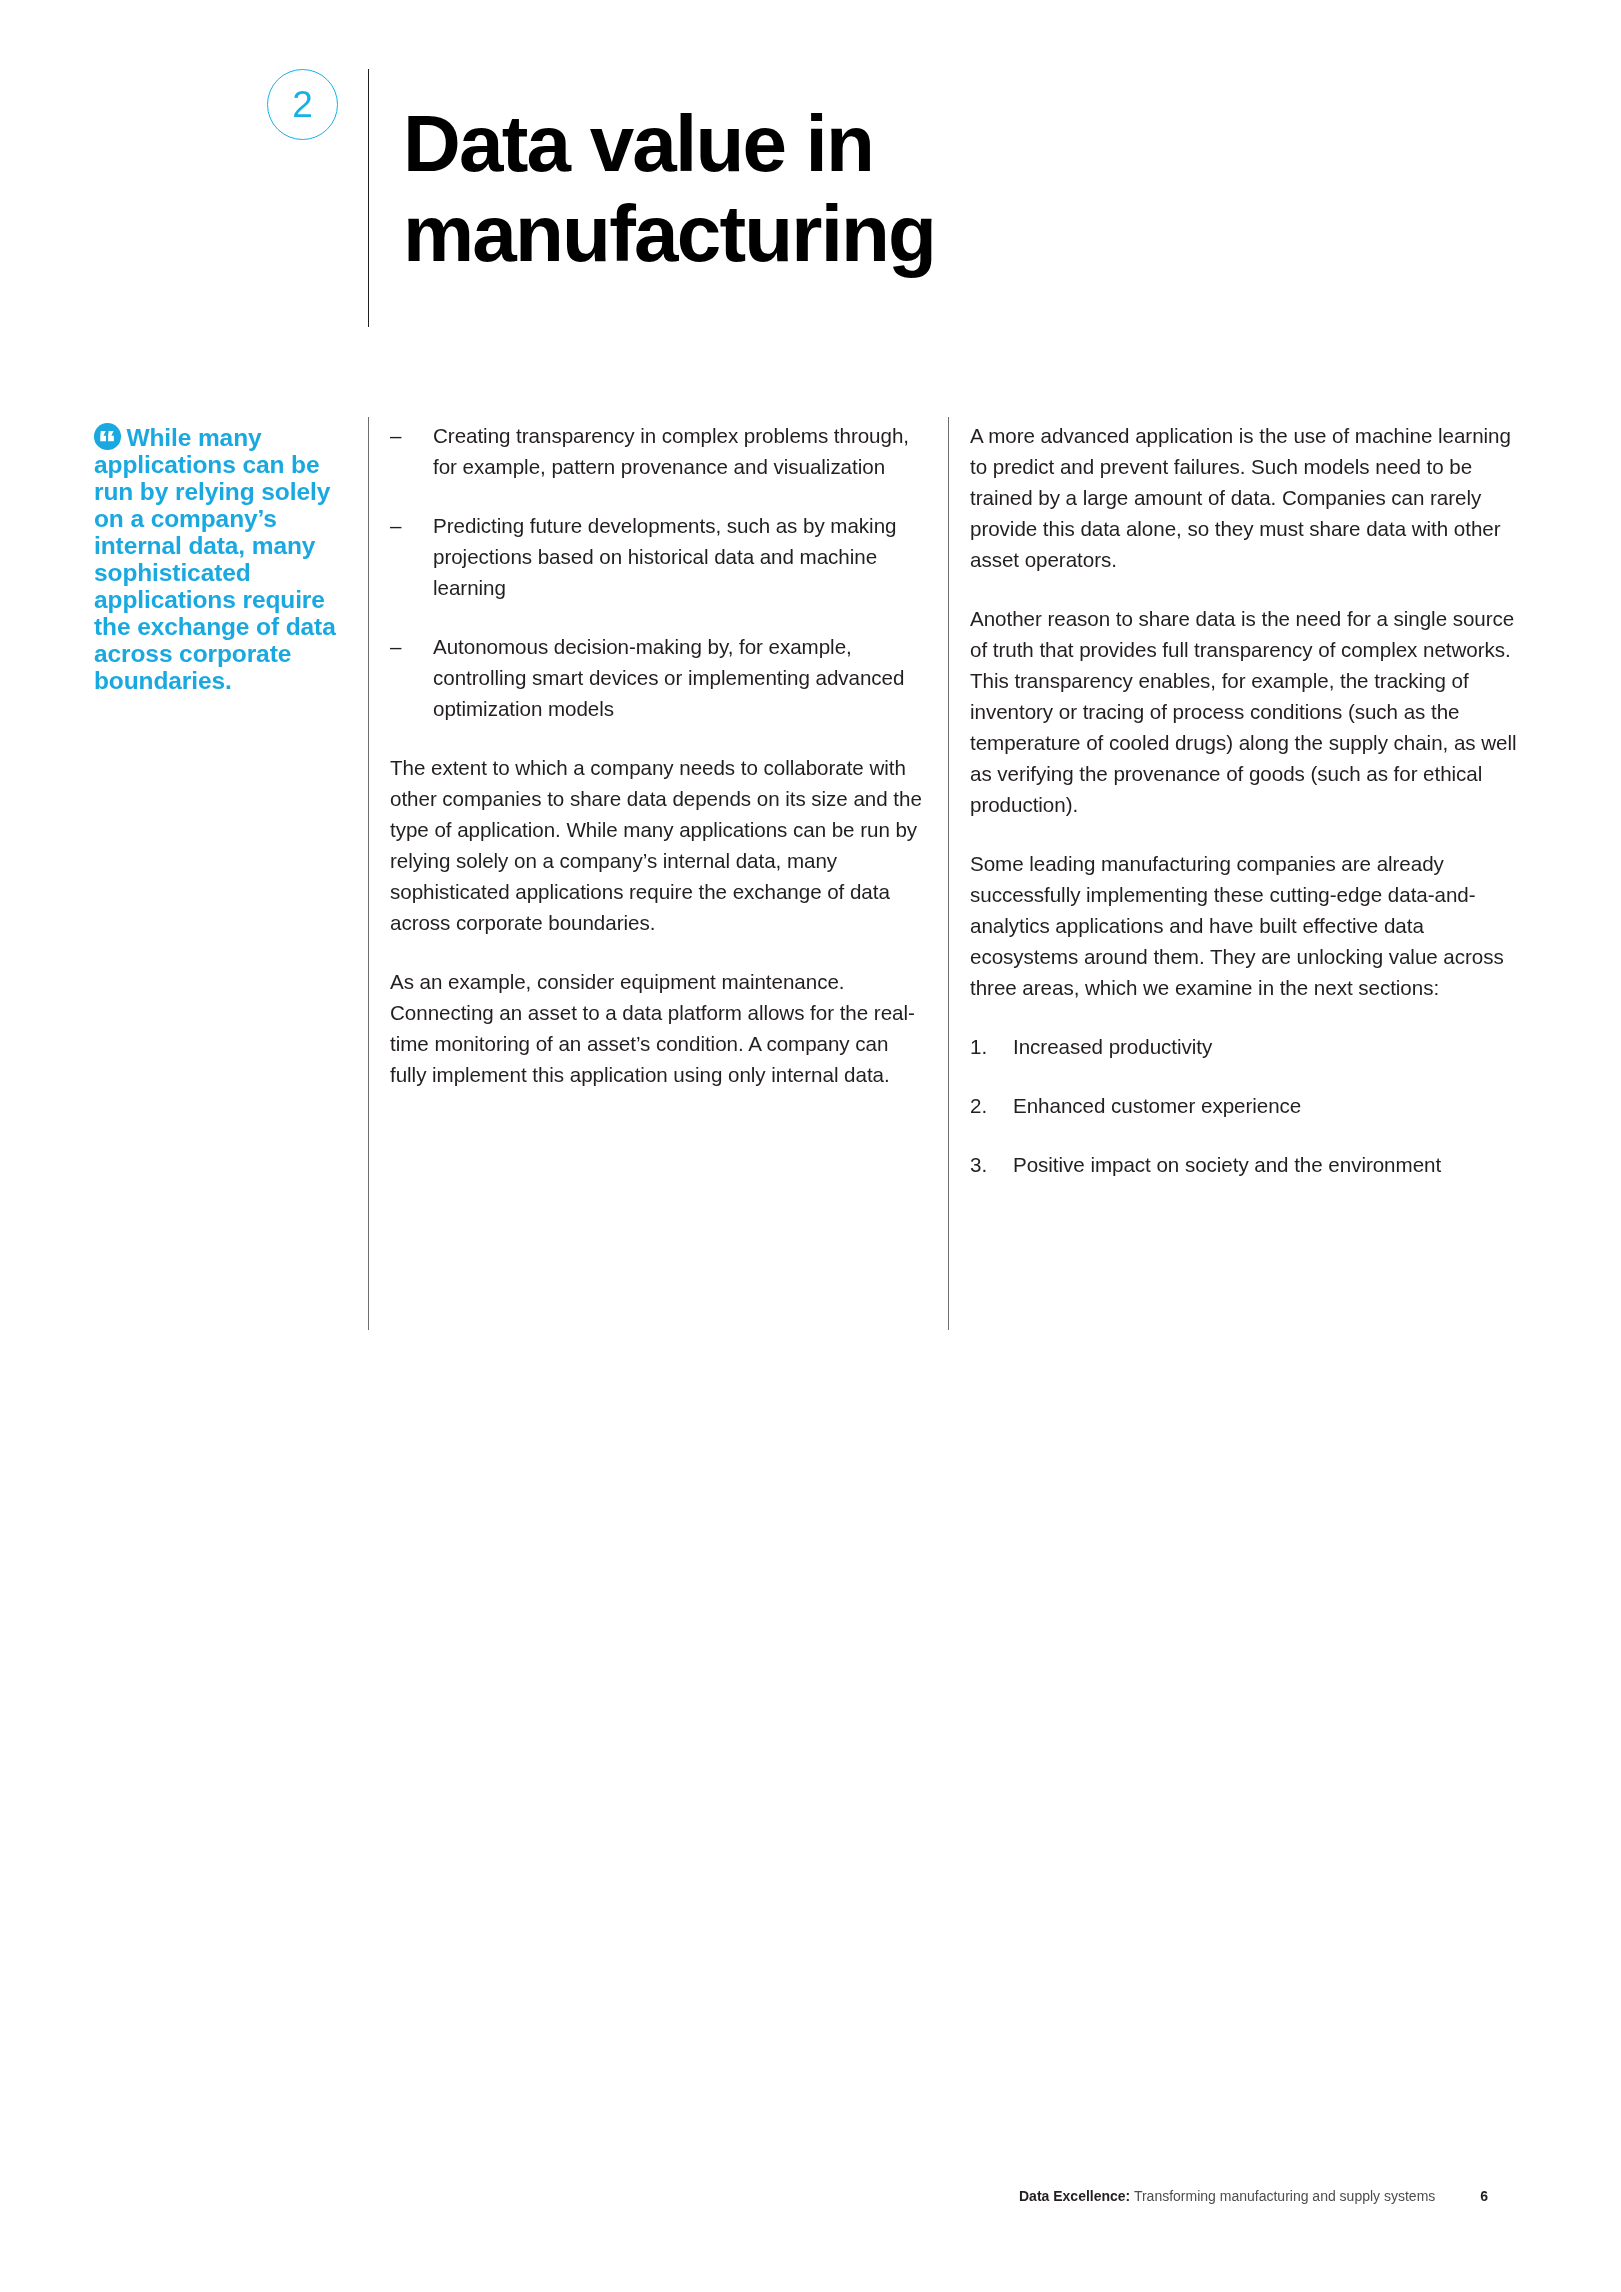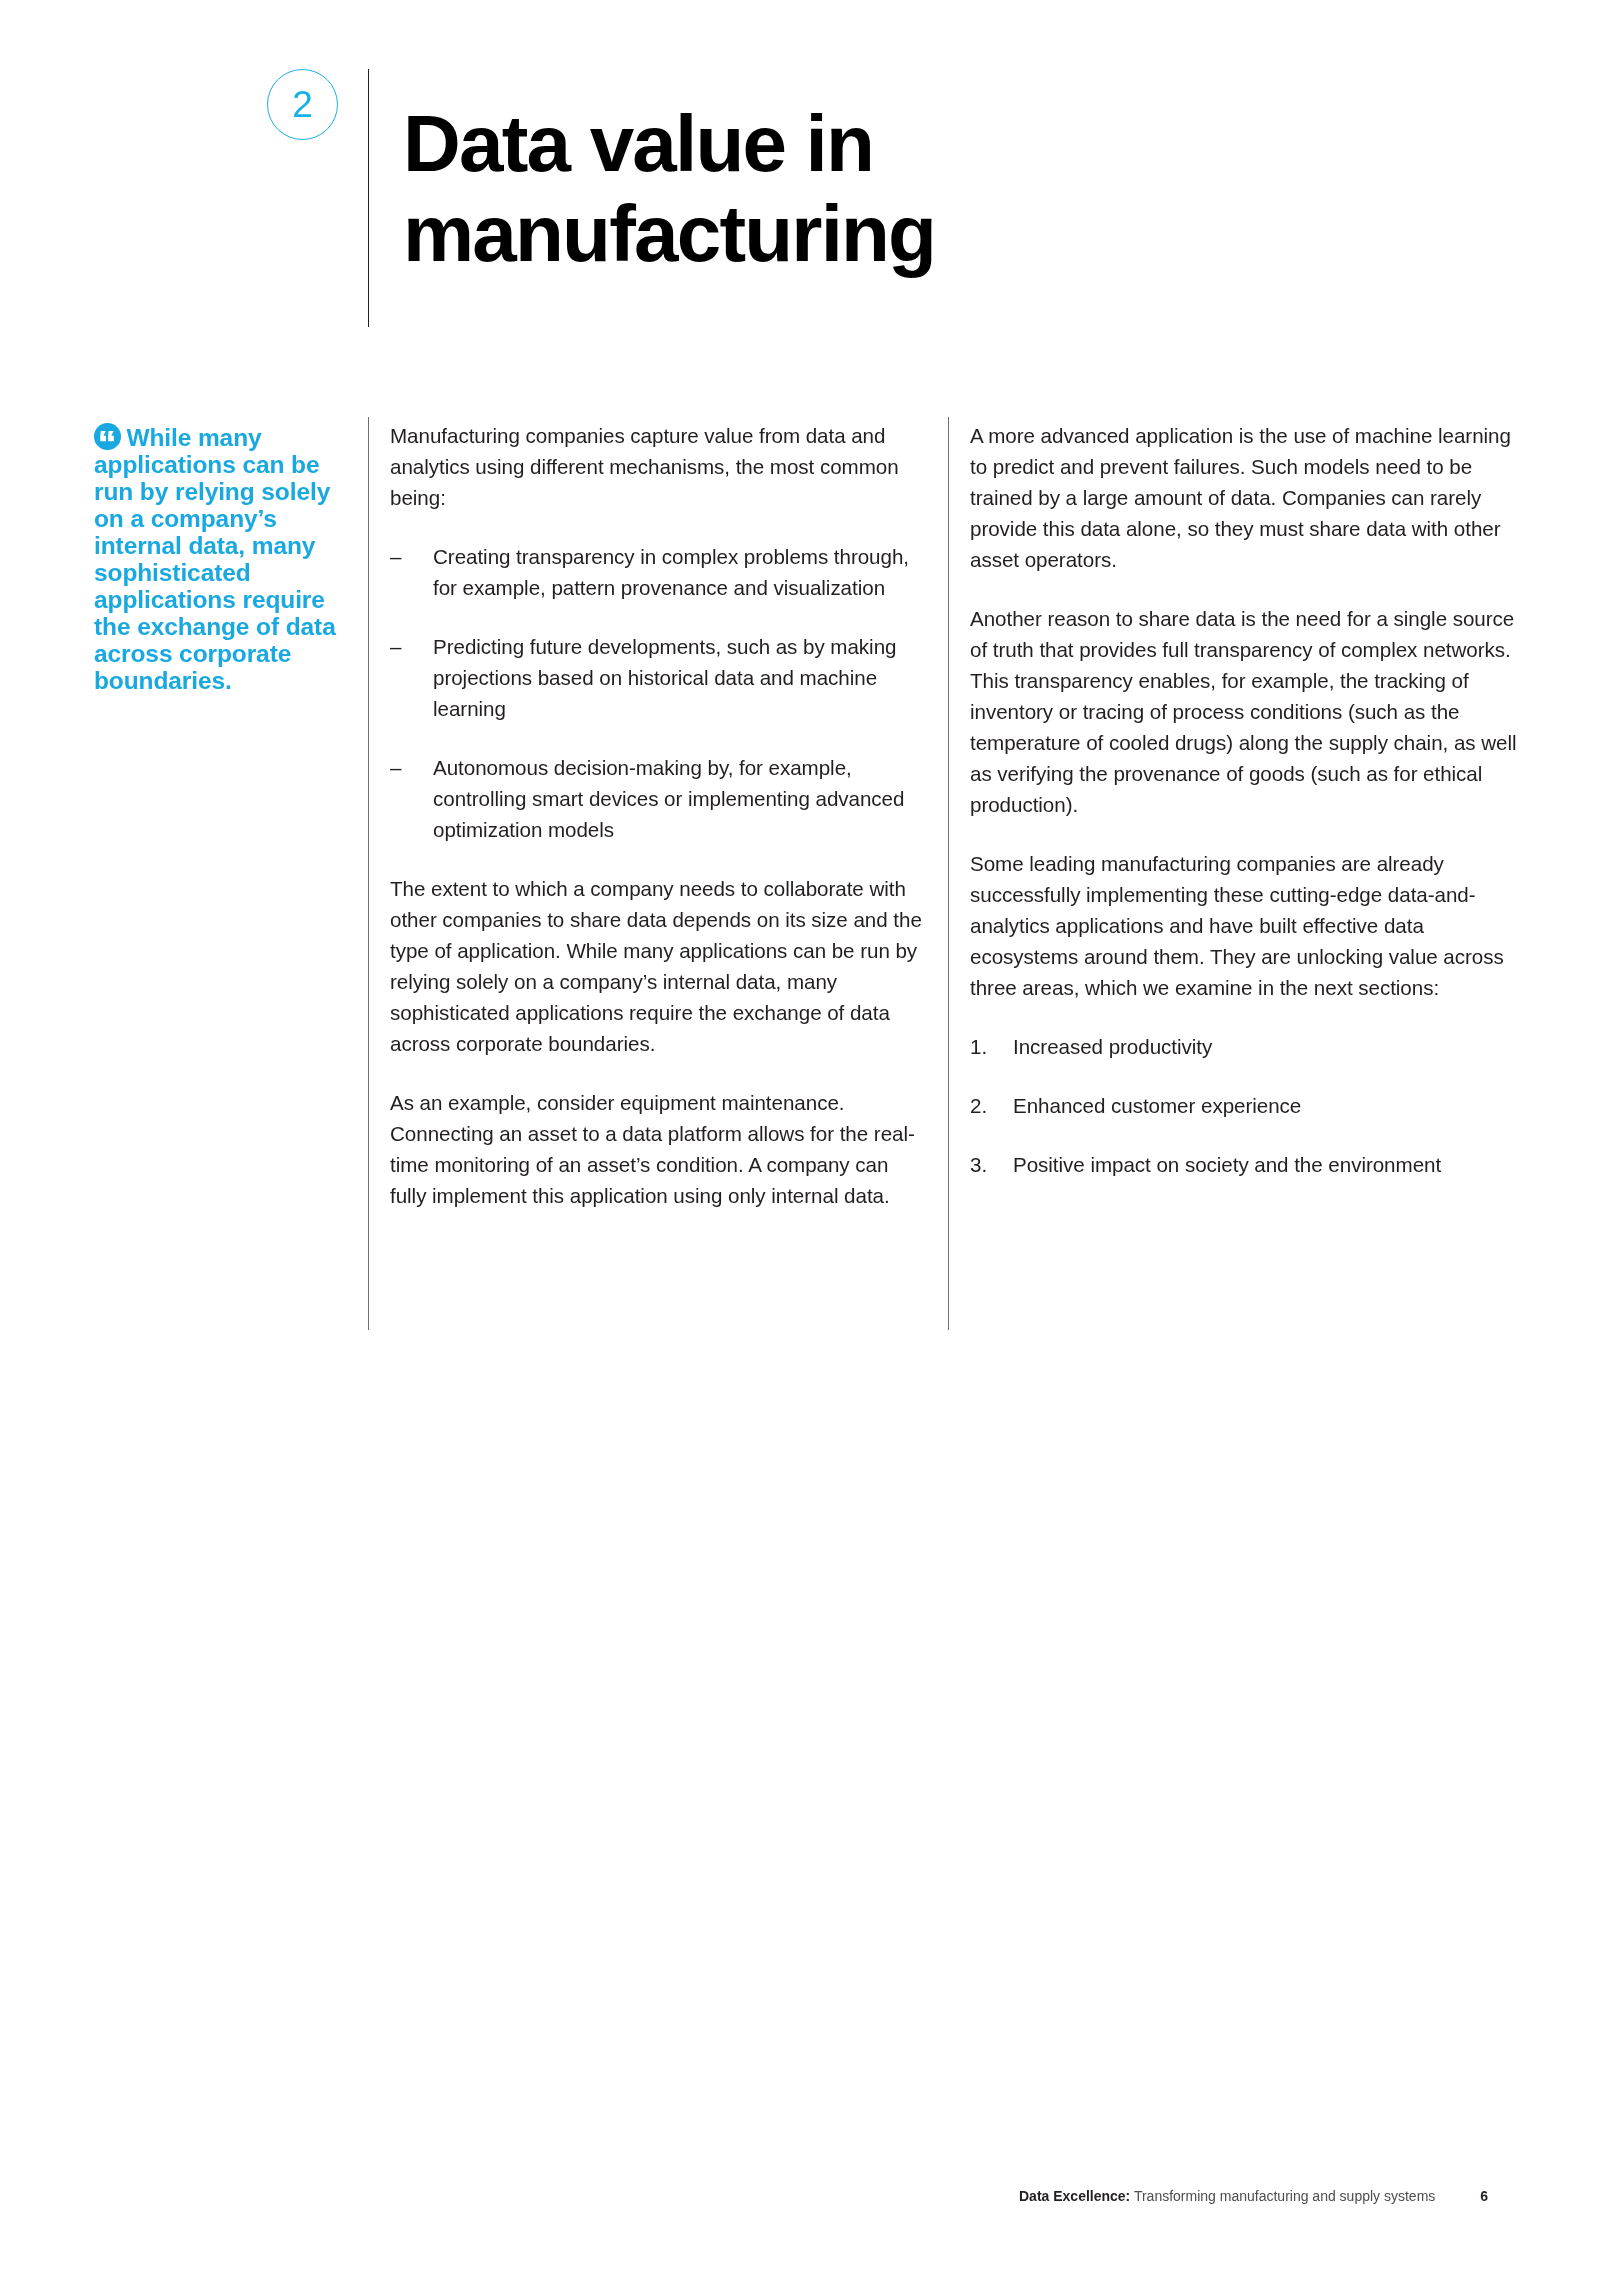--- a/index.html
+++ b/index.html
@@ -199,21 +199,20 @@
       <path fill="#ffffff" d="M15.0 8.2 L20.0 8.2 L17.6 13.0 L20.2 13.0 L20.2 18.6 L14.4 18.6 L14.4 12.6 Z"></path>
     </svg>
   </span><span>While many applications can be run by relying solely on a company’s internal data, many sophisticated applications require the exchange of data across corporate boundaries.</span>
 </div>
 
 <div class="col-rule rule-left"></div>
 <div class="col-rule rule-mid"></div>
 
 <div class="column col-1">
 
-  <p>Manufacturing companies capture value from data and analytics using different mechanisms, the most common being:</p>
 
   <ul class="dash-list">
     <li>
       <span class="marker">–</span>
       <span>Creating transparency in complex problems through, for example, pattern provenance and visualization</span>
     </li>
     <li>
       <span class="marker">–</span>
       <span>Predicting future developments, such as by making projections based on historical data and machine learning</span>
     </li>

